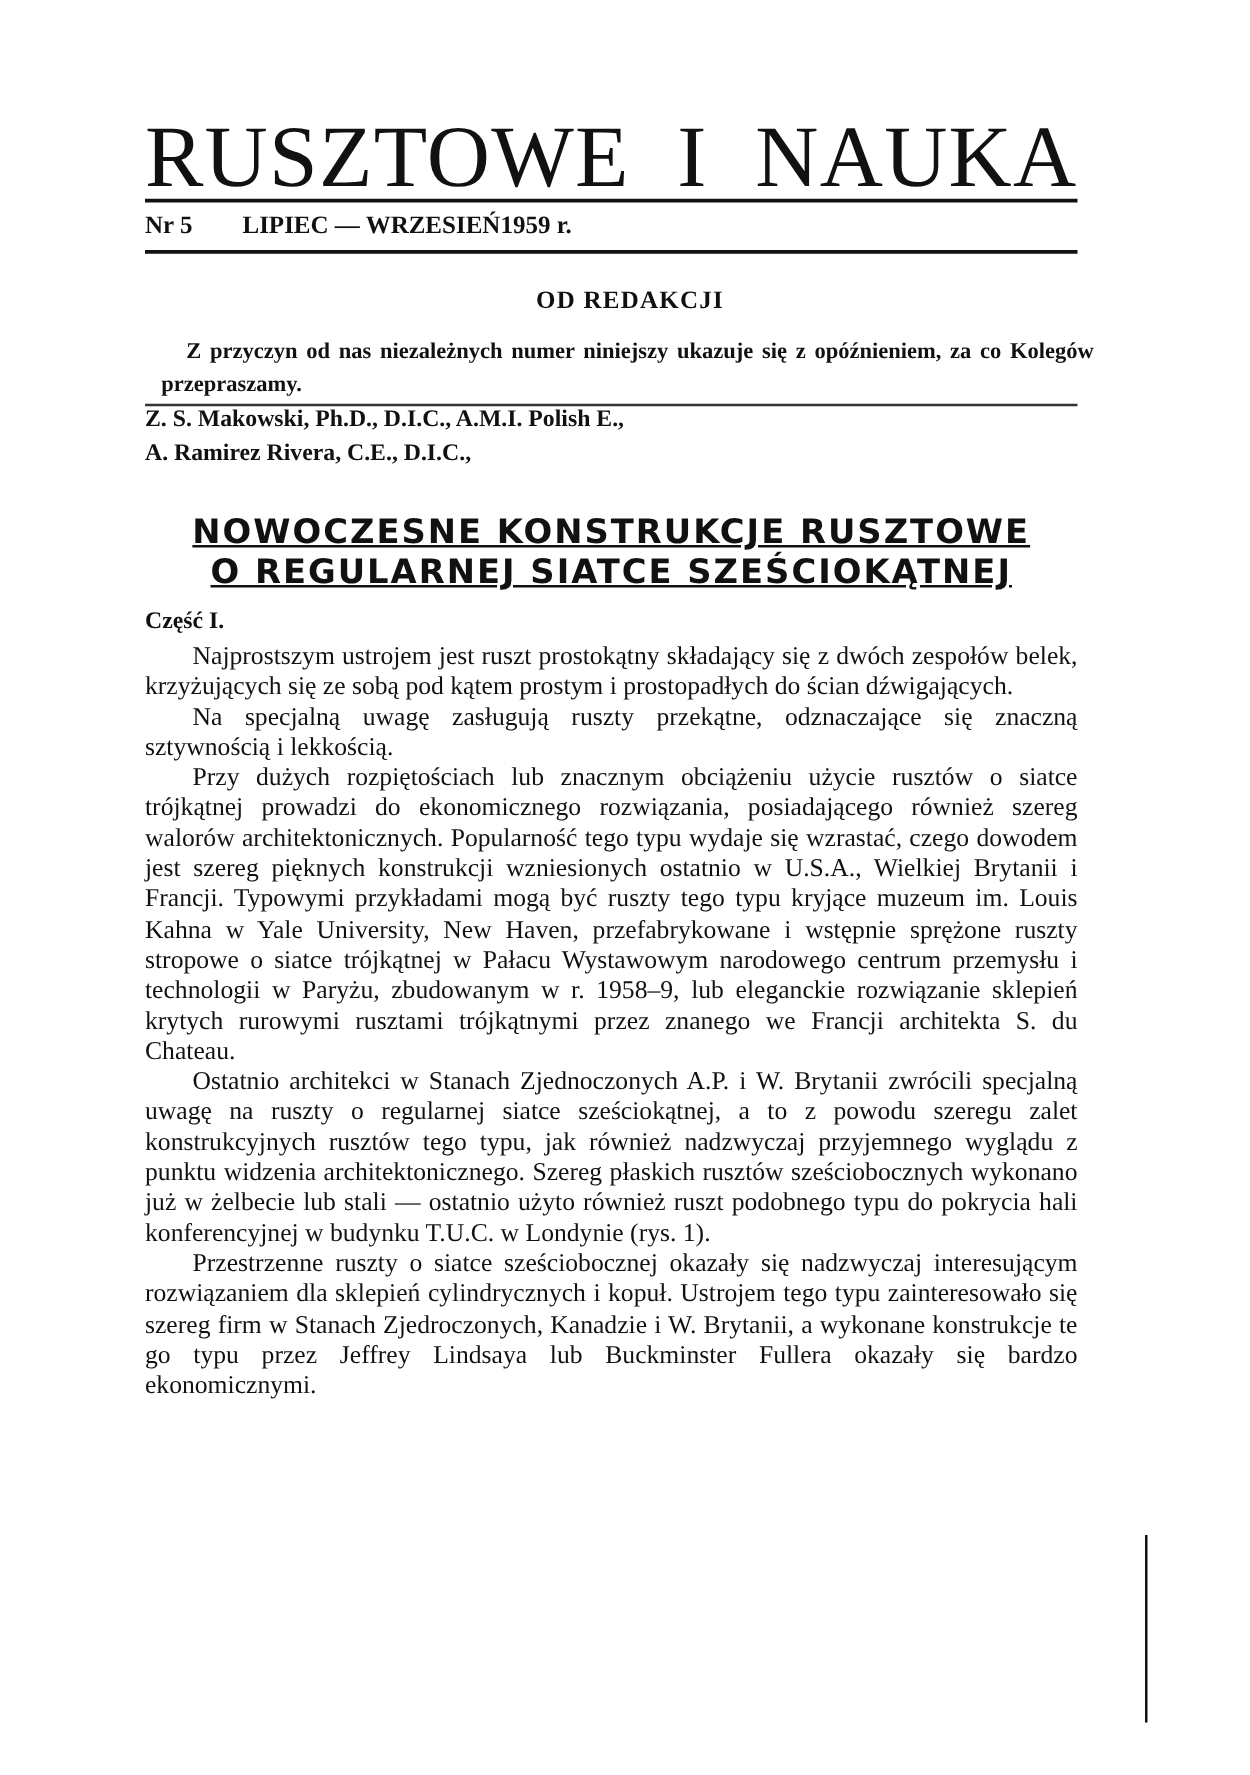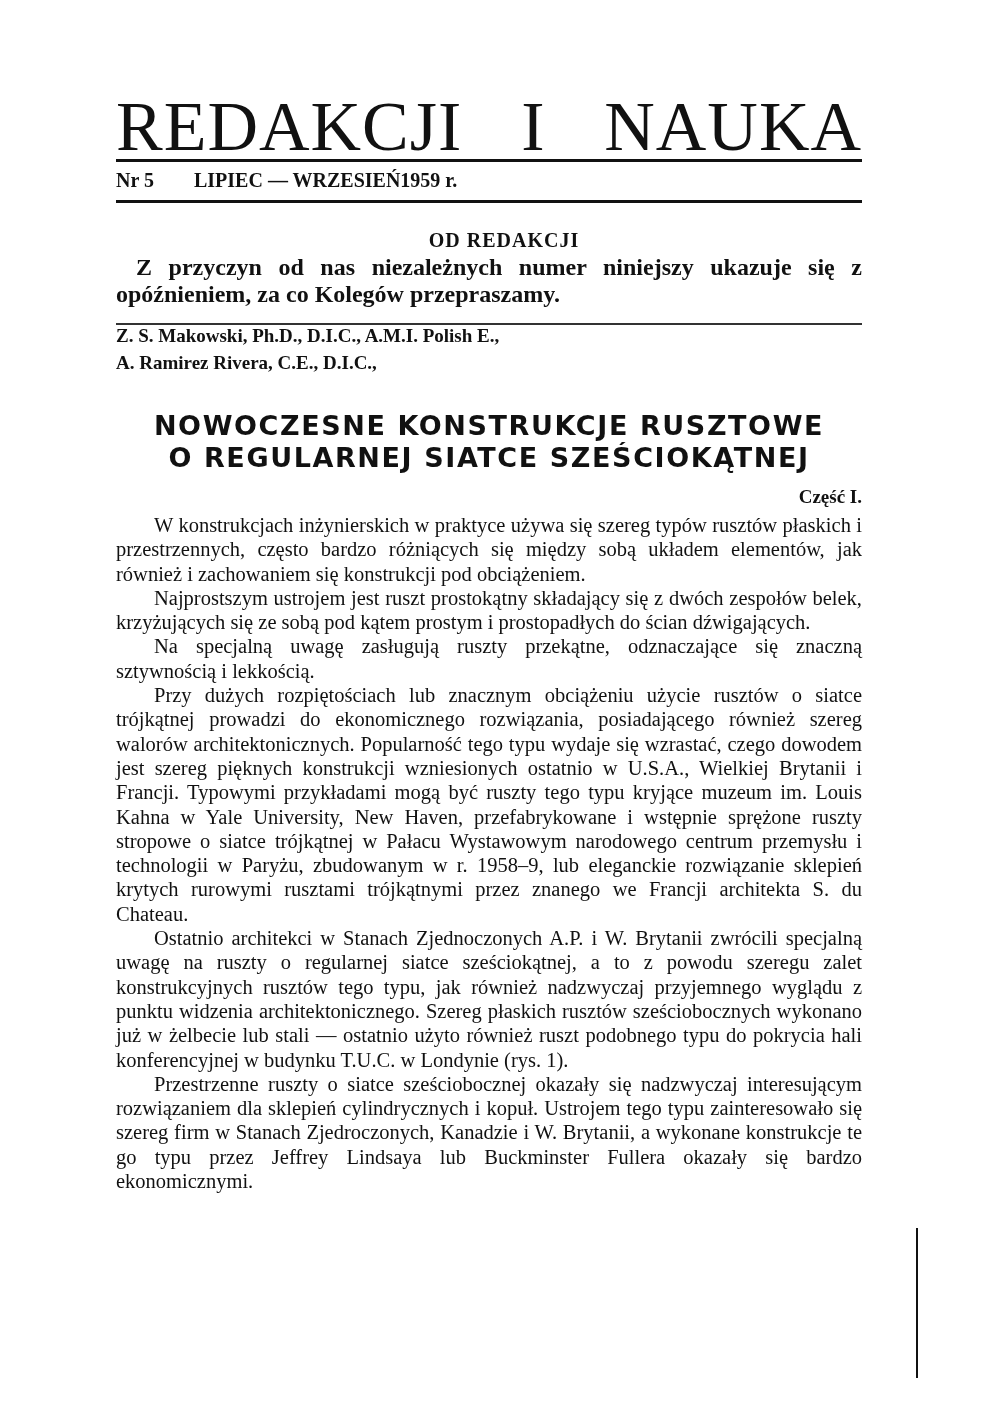--- a/index.html
+++ b/index.html
@@ -67,26 +67,26 @@
       font-weight: bold;
       font-size: 20px;
       letter-spacing: 1px;
       line-height: 26px;
     }
     .editorial-text {
       position: absolute;
       top: 254px;
       left: 0;
       width: 746px;
-      font-size: 24px;
+      font-size: 18px;
       line-height: 27px;
       text-align: justify;
       text-indent: 20px;
       font-weight: bold;
-      margin: 0;
+      margin: 13px;
     }
     .rule.thin {
       top: 323px;
       height: 1.5px;
       background: #333;
     }
     .authors {
       position: absolute;
       top: 322px;
       left: 0;
@@ -100,27 +100,28 @@
       position: absolute;
       top: 410px;
       left: 0;
       width: 746px;
       text-align: center;
       font-family: "DejaVu Sans", "Liberation Sans", sans-serif;
       font-weight: bold;
       font-size: 27px;
       line-height: 32px;
       letter-spacing: 1.6px;
+      text-decoration: underline;
     }
     .part-label {
       position: absolute;
       top: 485px;
       left: 0;
       width: 746px;
-      text-align: right;
+      text-align: left;
       font-size: 19px;
       line-height: 24px;
       font-weight: bold;
     }
     .body-text {
       position: absolute;
       top: 513px;
       left: 0;
       width: 746px;
       font-size: 20.5px;
@@ -140,21 +141,21 @@
       height: 150px;
       background: #111;
     }
   </style>
 </head>
 <body>
 
 <div class="page">
 
   <div class="masthead-title">
-    <span>REDAKCJI</span>
+    <span>RUSZTOWE</span>
     <span>I</span>
     <span>NAUKA</span>
   </div>
 
   <div class="rule top"></div>
 
   <div class="issue-line">
     <span>Nr 5</span>
     <span class="center">LIPIEC — WRZESIEŃ</span>
     <span>1959 r.</span>
@@ -173,21 +174,20 @@
   </div>
 
   <div class="article-title">
     <div>NOWOCZESNE KONSTRUKCJE RUSZTOWE</div>
     <div>O REGULARNEJ SIATCE SZEŚCIOKĄTNEJ</div>
   </div>
 
   <div class="part-label">Część I.</div>
 
   <div class="body-text">
-    <p>W konstrukcjach inżynierskich w praktyce używa się szereg typów rusztów płaskich i przestrzennych, często bardzo różniących się między sobą układem elementów, jak również i zachowaniem się konstrukcji pod obciążeniem.</p>
     <p>Najprostszym ustrojem jest ruszt prostokątny składający się z dwóch zespołów belek, krzyżujących się ze sobą pod kątem prostym i prosto­padłych do ścian dźwigających.</p>
     <p>Na specjalną uwagę zasługują ruszty przekątne, odznaczające się znaczną sztywnością i lekkością.</p>
     <p>Przy dużych rozpiętościach lub znacznym obciążeniu użycie rusztów o siatce trójkątnej prowadzi do ekonomicznego rozwiązania, posiadają­cego również szereg walorów architektonicznych. Popularność tego typu wydaje się wzrastać, czego dowodem jest szereg pięknych konstrukcji wzniesionych ostatnio w U.S.A., Wielkiej Brytanii i Francji. Typowymi przykładami mogą być ruszty tego typu kryjące muzeum im. Louis Kahna w Yale University, New Haven, przefabrykowane i wstępnie sprężone ruszty stropowe o siatce trójkątnej w Pałacu Wystawowym narodowego centrum przemysłu i technologii w Paryżu, zbudowanym w r. 1958–9, lub eleganckie rozwiązanie sklepień krytych rurowymi rusztami trójkątnymi przez znanego we Francji architekta S. du Chateau.</p>
     <p>Ostatnio architekci w Stanach Zjednoczonych A.P. i W. Brytanii zwrócili specjalną uwagę na ruszty o regularnej siatce sześciokątnej, a to z powodu szeregu zalet konstrukcyjnych rusztów tego typu, jak rów­nież nadzwyczaj przyjemnego wyglądu z punktu widzenia architekto­nicznego. Szereg płaskich rusztów sześciobocznych wykonano już w żelbecie lub stali — ostatnio użyto również ruszt podobnego typu do pokrycia hali konferencyjnej w budynku T.U.C. w Londynie (rys. 1).</p>
     <p>Przestrzenne ruszty o siatce sześciobocznej okazały się nadzwyczaj interesującym rozwiązaniem dla sklepień cylindrycznych i kopuł. Ustro­jem tego typu zainteresowało się szereg firm w Stanach Zjedroczonych, Kanadzie i W. Brytanii, a wykonane konstrukcje te go typu przez Jeffrey Lindsaya lub Buckminster Fullera okazały się bardzo ekonomicznymi.</p>
   </div>
 </div>
 
 <div class="edge-line"></div>
 

